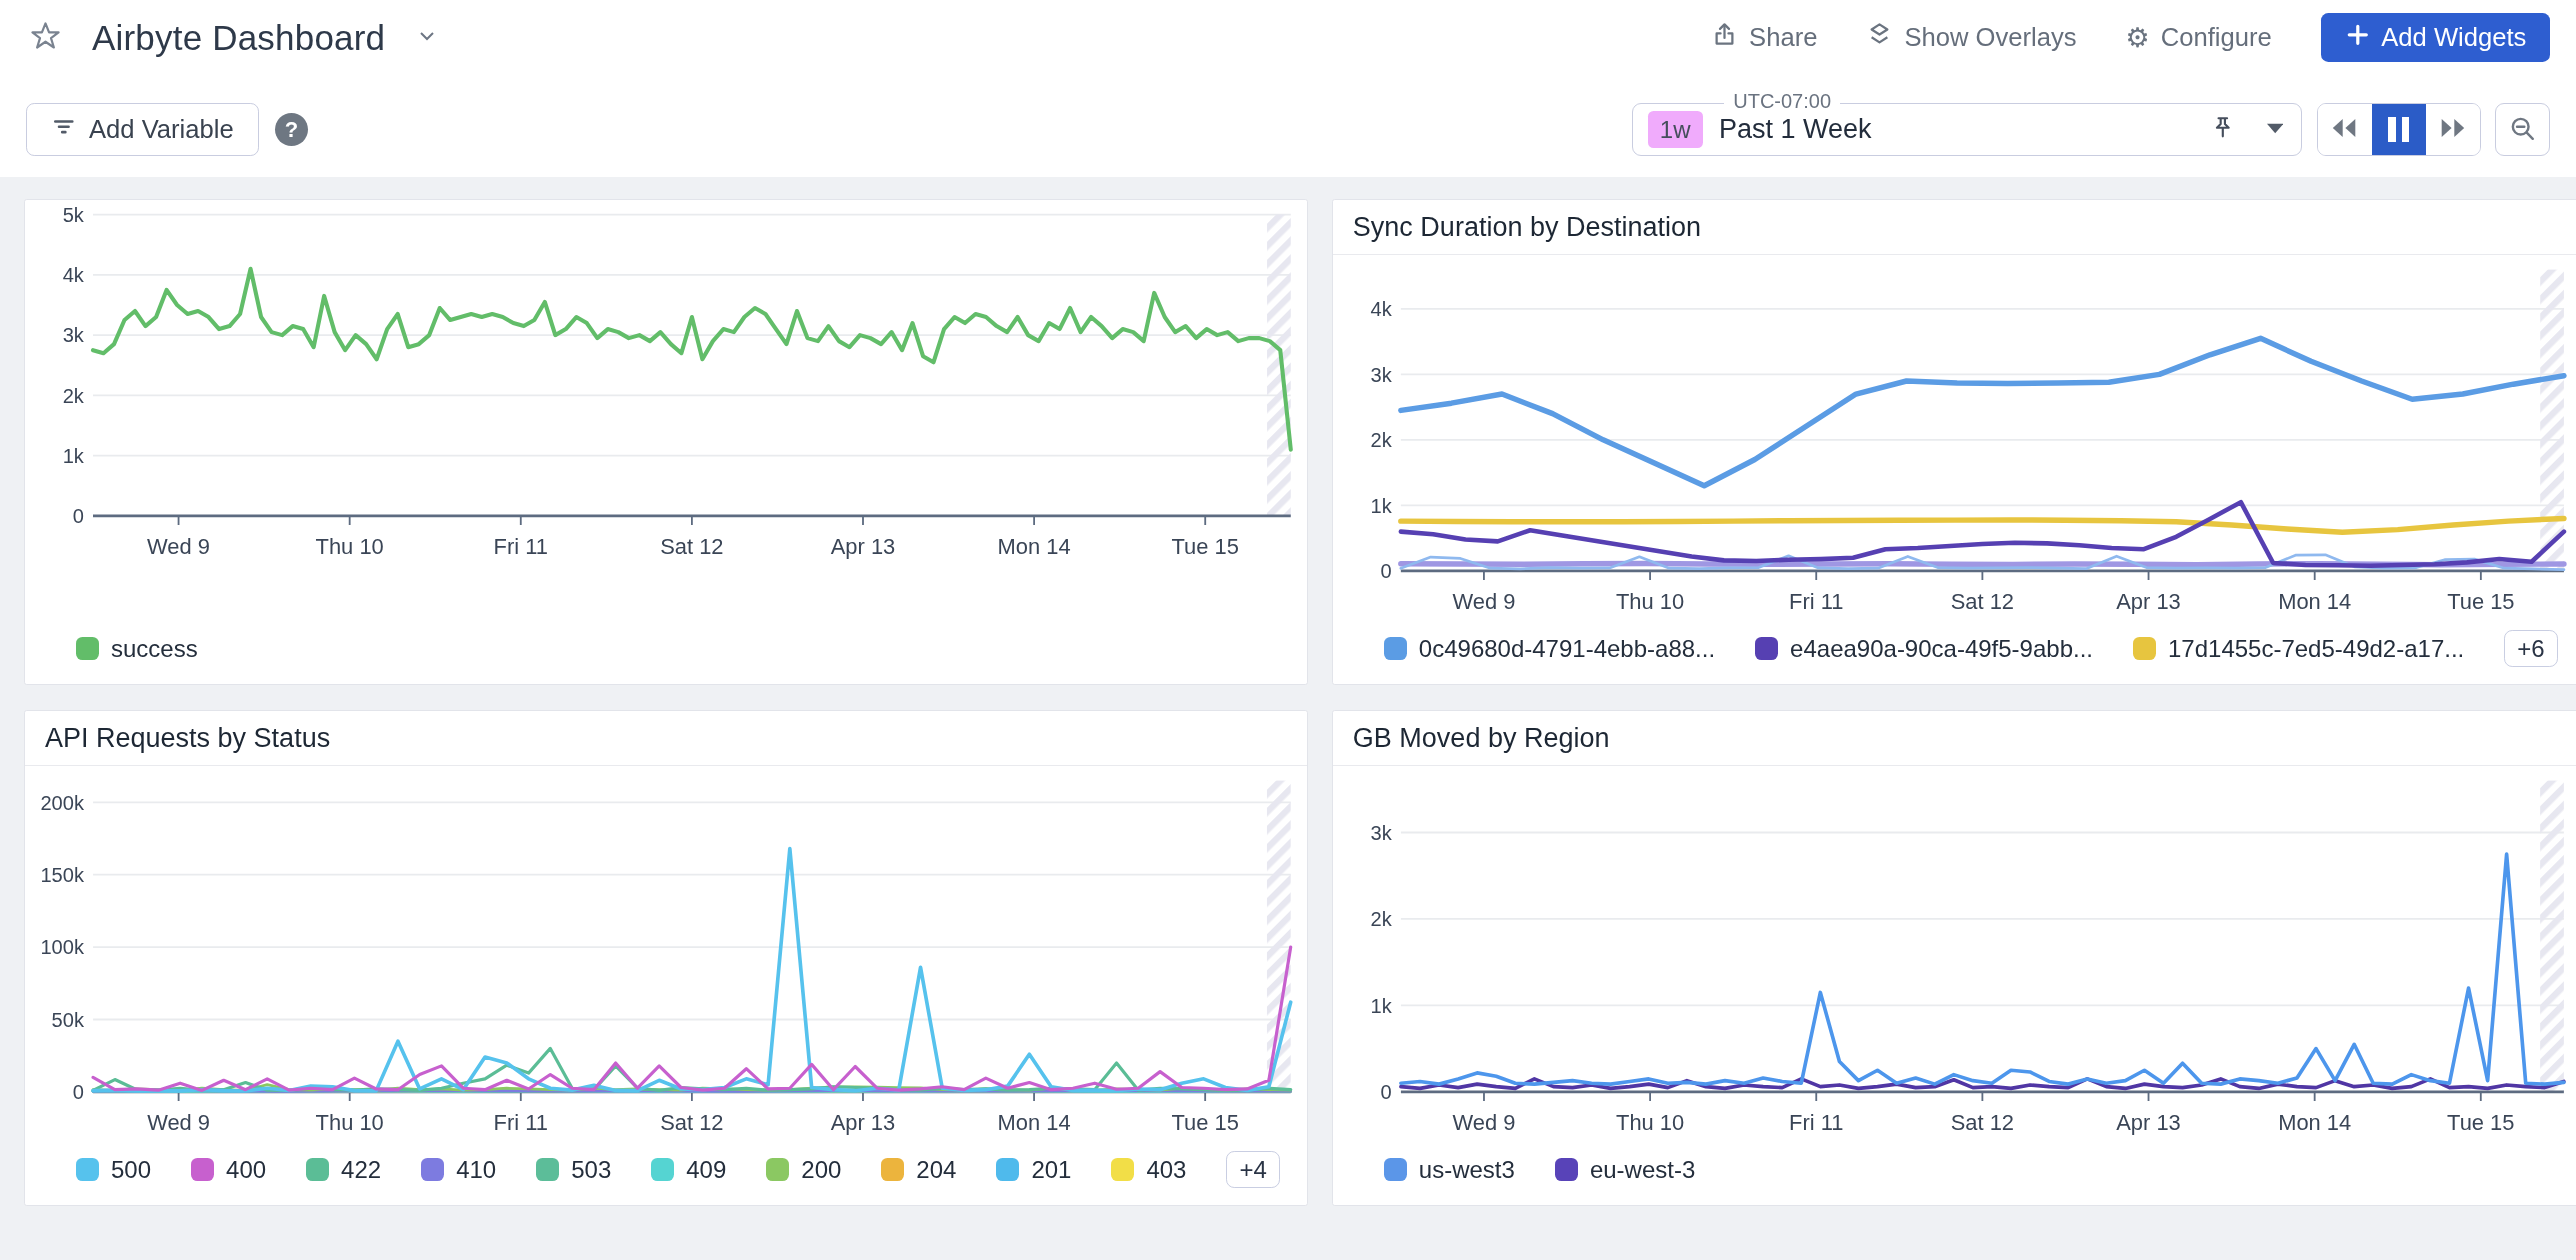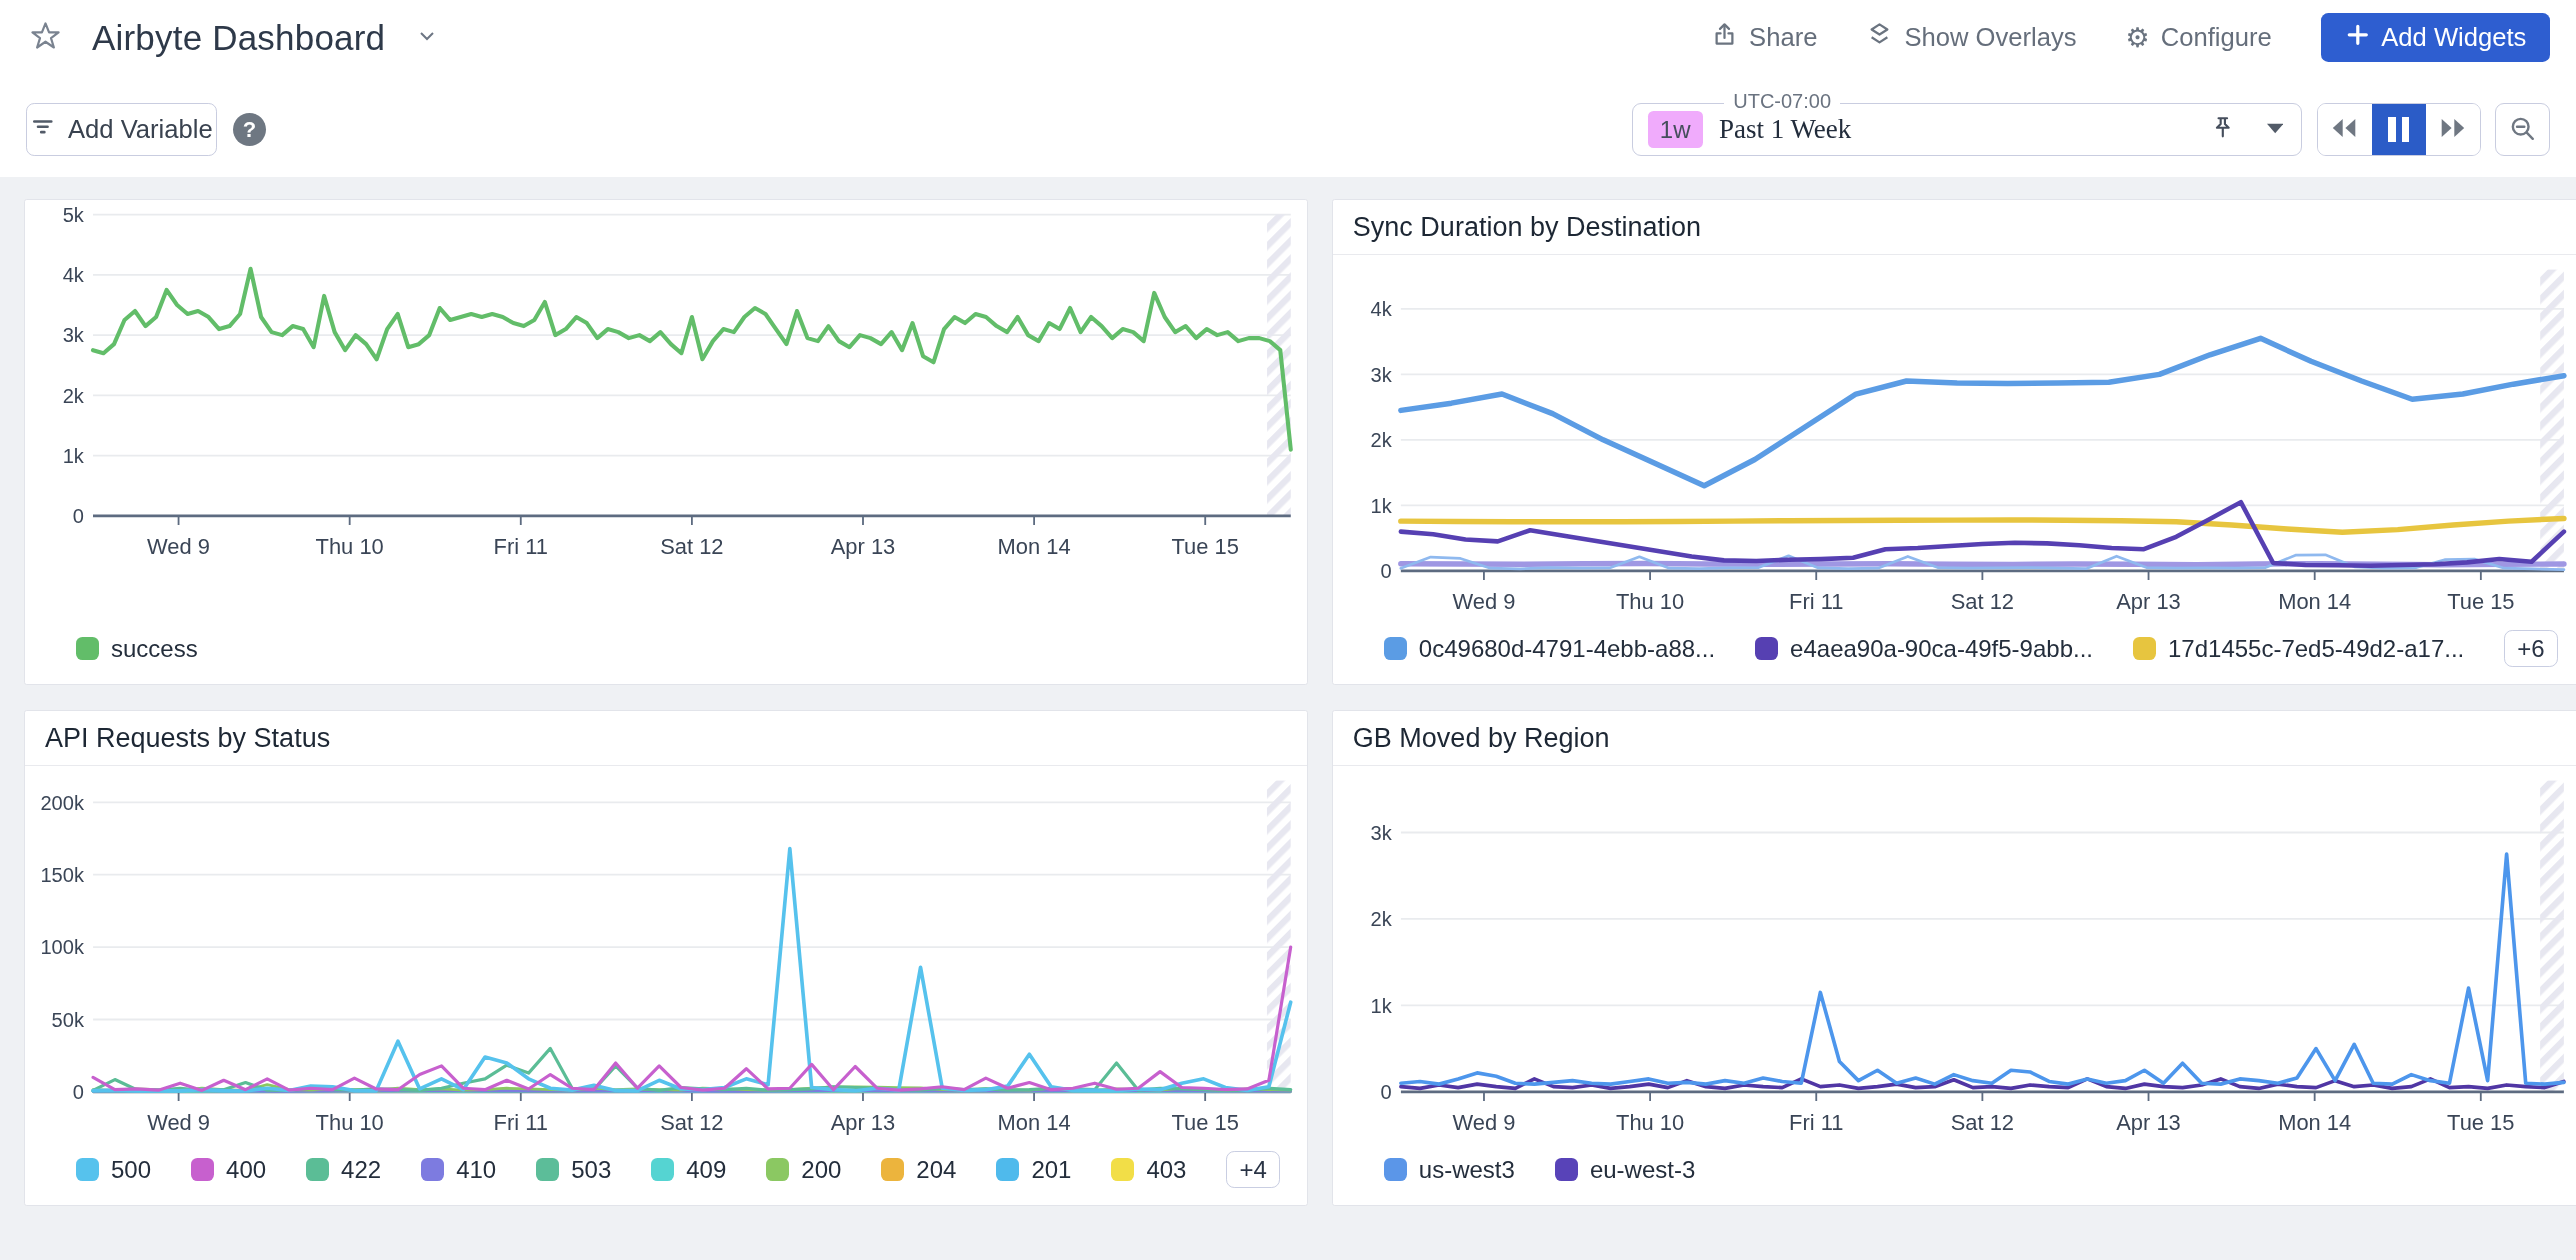--- a/index.html
+++ b/index.html
@@ -15,31 +15,31 @@
   .icon-btn { background:none; border:none; cursor:pointer; display:flex; align-items:center; justify-content:center; padding:3.7px; }
   .hrow1-right { margin-left:auto; display:flex; align-items:center; gap:49px; }
   .hdr-action { display:flex; align-items:center; gap:11px; background:none; border:none;
     font-size:25.6px; color:#656e7b; font-family:"Liberation Sans",sans-serif; cursor:pointer; }
   .hdr-action .glyph { font-size:27px; color:#6b7480; }
   .btn-primary { display:flex; align-items:center; gap:11px; background:#2e5ed0; color:#fff;
     border:none; border-radius:7.3px; height:49px; padding:0 24px; font-size:25.6px;
     font-family:"Liberation Sans",sans-serif; cursor:pointer;justify-content:flex-end; }
   .hrow2 { display:flex; align-items:center; margin-top:38px; height:55px; }
   .btn-outline { display:flex; align-items:center; gap:12.8px; background:#fff; border:1.8px solid #c9cde0;
-    border-radius:8.2px; height:53px; padding:0 3px; font-size:25.6px; color:#39424f;
+    border-radius:8.2px; height:53px; padding:0 24px; font-size:25.6px; color:#39424f;
     font-family:"Liberation Sans",sans-serif; cursor:pointer; }
   .help-circle { width:33px; height:33px; border-radius:50%; background:#6e7782; color:#fff;
     font-size:22px; font-weight:bold; display:flex; align-items:center; justify-content:center; margin-left:16.4px; cursor:pointer; border:none; }
   .hrow2-right { margin-left:auto; display:flex; align-items:flex-start; gap:14.6px; }
   .timebox { position:relative; width:670px; height:53px; border:1.8px solid #c9cde0; border-radius:9px;
     background:#fff; display:flex; align-items:center; padding:0 14.6px; gap:16.4px; cursor:pointer; }
   .utc-label { position:absolute; top:-13.7px; left:91px; background:#fff; padding:0 9px;
     font-size:20px; color:#6a7380; }
   .range-chip { background:#f0abfc; border-radius:5.5px; font-size:24px; color:#454e5c; padding:4.6px 12px; }
-  .range-text { font-size:27px; color:#232d3c;font-family:Liberation Serif, serif; }
+  .range-text { font-size:27px; color:#232d3c; }
   .pin-wrap { margin-left:auto; display:flex; align-items:center; gap:24px; }
   .playback { display:flex; border:1.8px solid #c9cde0; border-radius:9px; overflow:hidden; height:53px; background:#fff; }
   .pb-btn { width:54px; height:100%; border:none; background:#fff; display:flex; align-items:center; justify-content:center; cursor:pointer; }
   .pb-btn.active { background:#2b5cc7; }
   .pause-bars { display:flex; gap:6.4px; }
   .pause-bars span { width:7.3px; height:25.6px; background:#fff; display:block; }
   .zoomout-btn { width:55px; height:53px; border:1.8px solid #c9cde0; border-radius:9px; background:#fff;
     display:flex; align-items:center; justify-content:center; cursor:pointer; }
 
   

